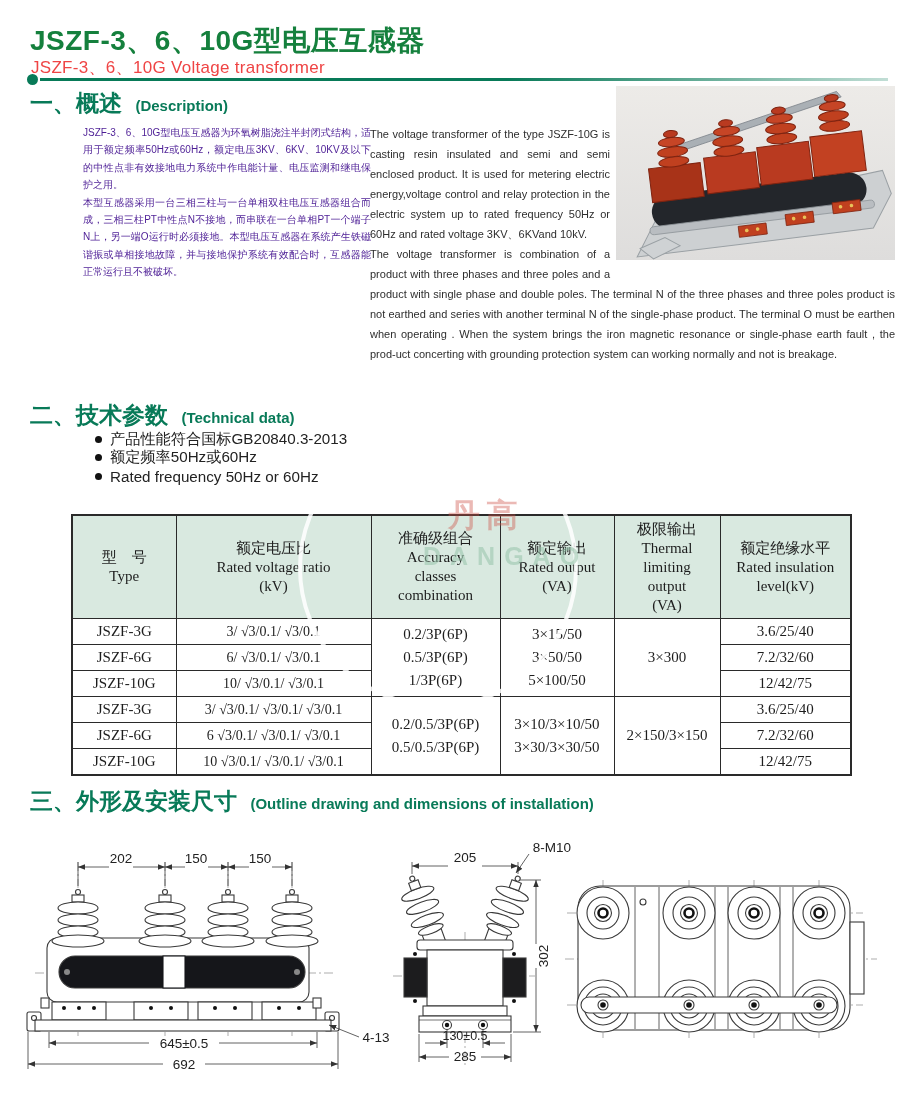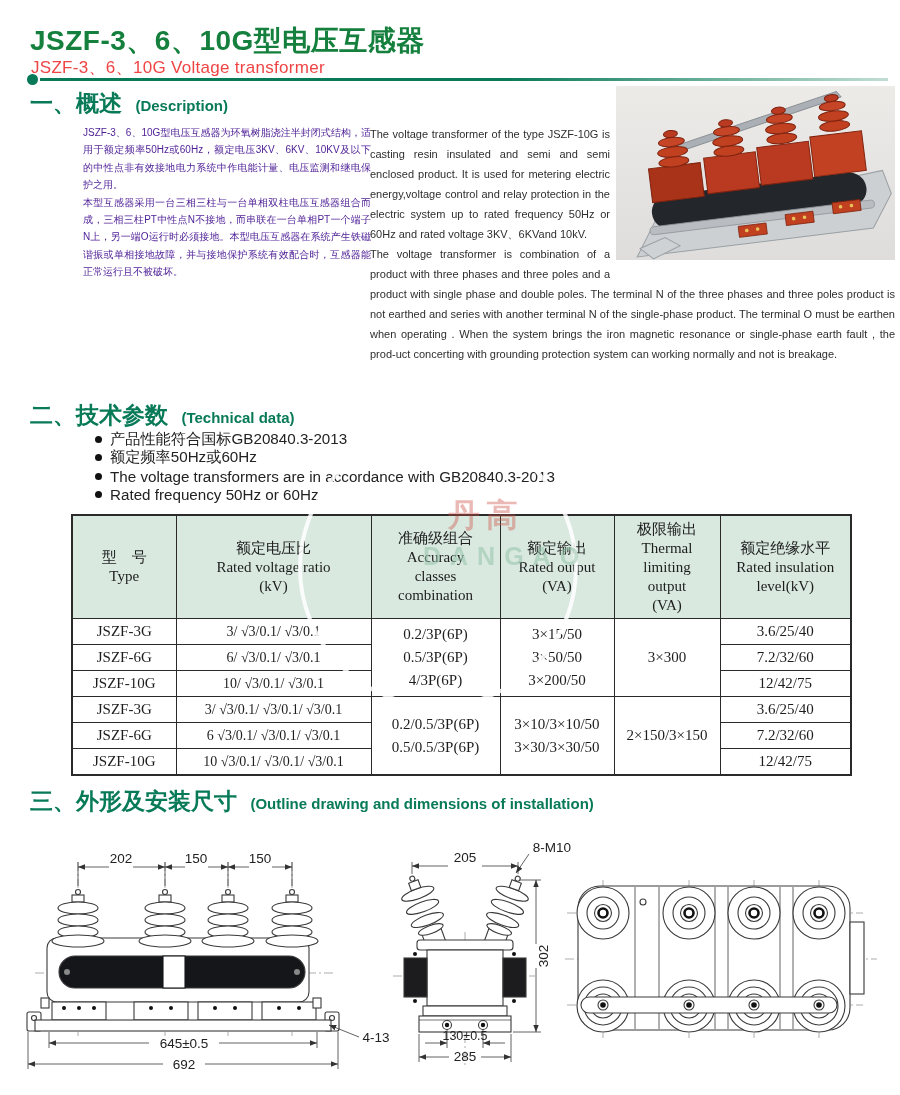--- a/index.html
+++ b/index.html
@@ -133,24 +133,20 @@
   </div>
 
   <div class="bullets">
     <div class="bullet-row">
         <span class="bullet-dot"></span>
         <span>产品性能符合国标GB20840.3-2013</span>
       </div>
     <div class="bullet-row">
         <span class="bullet-dot"></span>
         <span>额定频率50Hz或60Hz</span>
-      </div>
-    <div class="bullet-row">
-        <span class="bullet-dot"></span>
-        <span>The voltage transformers are in accordance with GB20840.3-2013</span>
       </div>
     <div class="bullet-row">
         <span class="bullet-dot"></span>
         <span>Rated frequency 50Hz or 60Hz</span>
       </div>
   </div>
 
   <table class="spec-table">
     <colgroup>
         <col style="width:104px">
@@ -196,26 +192,26 @@
           </th>
       </tr>
     </thead>
     <tbody>
       <tr>
         <td>JSZF-3G</td>
         <td class="ratio">3/ √3/0.1/ √3/0.1</td>
         <td rowspan="3" class="mline">
             <div>0.2/3P(6P)</div>
             <div>0.5/3P(6P)</div>
-            <div>4/3P(6P)</div>
+            <div>1/3P(6P)</div>
           </td>
         <td rowspan="3" class="mline">
             <div>3×15/50</div>
             <div>3×50/50</div>
-            <div>3×200/50</div>
+            <div>5×100/50</div>
           </td>
         <td rowspan="3">3×300</td>
         <td>3.6/25/40</td>
       </tr>
       <tr>
         <td>JSZF-6G</td>
         <td class="ratio">6/ √3/0.1/ √3/0.1</td>
         <td>7.2/32/60</td>
       </tr>
       <tr>

